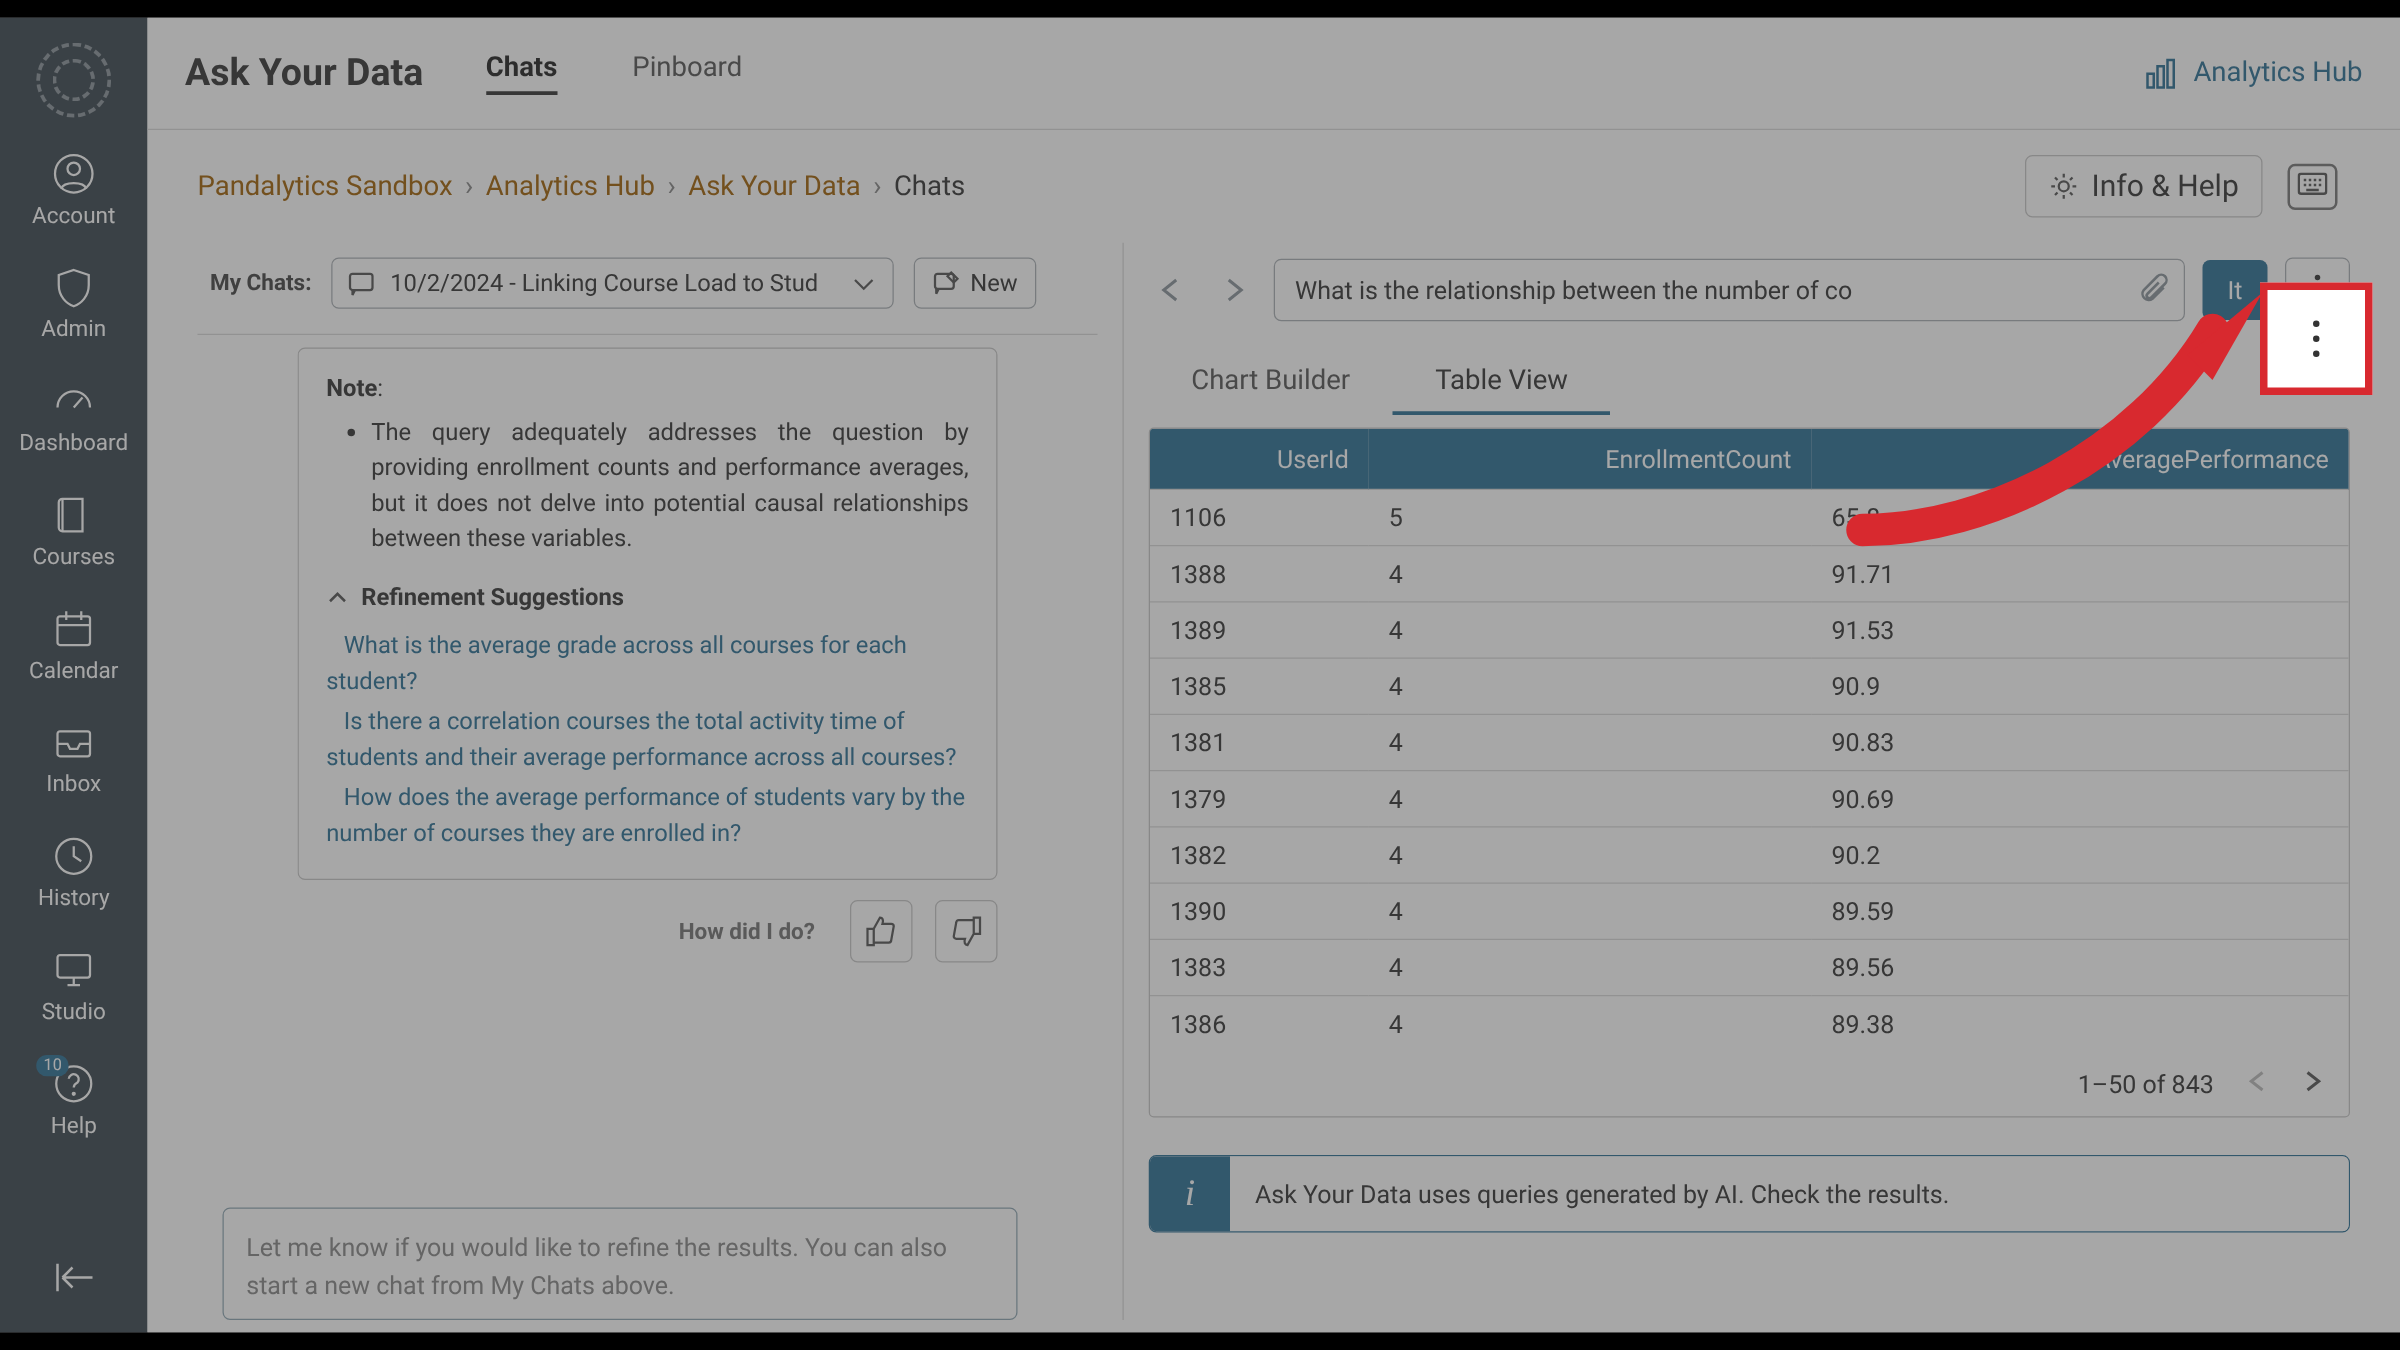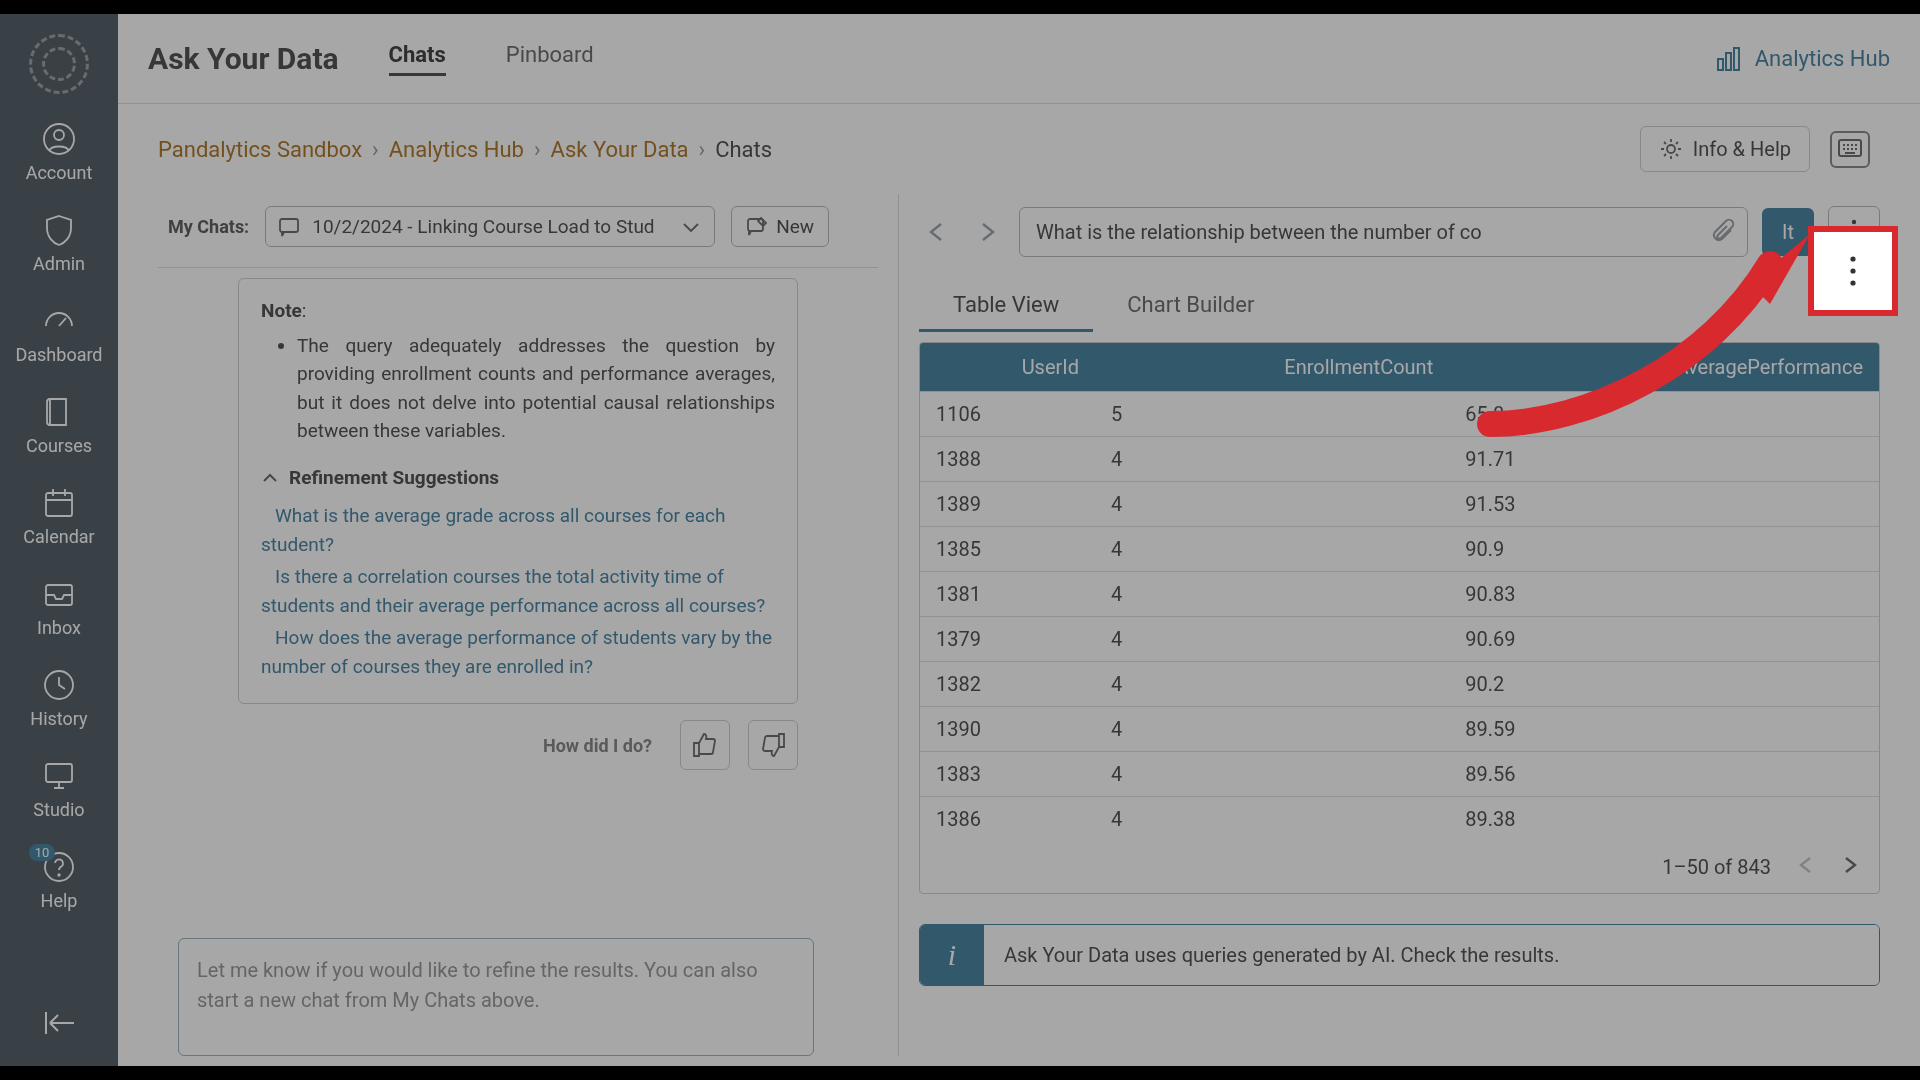--- a/index.html
+++ b/index.html
@@ -29,21 +29,21 @@
 .app-title{font-size:30px;font-weight:700;color:#333;margin-right:50px;}
 .tabs{display:flex;gap:60px;font-size:22px;color:#555;}
 .tab{padding-bottom:6px;cursor:pointer;}
 .tab.active{font-weight:700;color:#222;border-bottom:3px solid #333;}
 .hub-link{margin-left:auto;display:flex;align-items:center;gap:12px;font-size:22px;color:#2b6f94;cursor:pointer;}
 .hub-link svg{width:28px;height:28px;stroke:#2b6f94;fill:none;stroke-width:2;}
 
 .crumbbar{height:90px;display:flex;align-items:center;padding:0 50px 0 40px;font-size:22px;color:#333;}
 .crumbbar a{color:#a16207;text-decoration:none;}
 .crumbbar .sep{margin:0 10px;color:#888;}
-.info-btn{margin-left:auto;display:flex;align-items:center;gap:10px;border:1px solid #c6c6c6;border-radius:6px;padding:10px 18px;font-size:20px;color:#333;background:#fff;}
+.info-btn{margin-left:auto;display:flex;align-items:center;gap:10px;border:1px solid #c6c6c6;border-radius:6px;padding:10px 18px;font-size:24px;color:#333;background:#fff;}
 .info-btn svg{width:24px;height:24px;stroke:#555;fill:none;stroke-width:1.8;}
 .kbd-btn{margin-left:20px;border:2px solid #777;border-radius:6px;padding:4px 6px;}
 .kbd-btn svg{width:24px;height:18px;stroke:#555;fill:none;stroke-width:2;}
 
 .content{flex:1;display:flex;padding:0 40px 10px 40px;gap:20px;overflow:hidden;}
 
 
 .left-pane{width:720px;display:flex;flex-direction:column;}
 .mychats-row{display:flex;align-items:center;gap:16px;padding:12px 0 20px 10px;border-bottom:1px solid #d9d9d9;}
 .mychats-label{font-size:18px;font-weight:700;color:#444;}
@@ -60,21 +60,21 @@
 .note-block ul{margin:6px 0 18px 36px;text-align:justify;}
 .refine-hdr{display:flex;align-items:center;gap:10px;font-weight:700;margin-top:12px;}
 .refine-hdr svg{width:18px;height:18px;stroke:#555;fill:none;stroke-width:2;}
 .suggest{margin-top:10px;}
 .suggest a{color:#2b6f94;text-decoration:none;display:block;margin-bottom:4px;text-indent:14px;}
 .feedback-row{display:flex;align-items:center;justify-content:flex-end;gap:18px;margin-top:16px;width:560px;}
 .feedback-row .q{font-size:18px;font-weight:700;color:#737373;margin-right:10px;}
 .thumb{width:50px;height:50px;border:1px solid #c6c6c6;border-radius:6px;display:flex;align-items:center;justify-content:center;}
 .thumb svg{width:26px;height:26px;stroke:#555;fill:none;stroke-width:1.8;}
 
-.refine-input{margin-top:20px;width:636px;height:118px;border:1px solid #8fa7b3;border-radius:6px;padding:16px 18px;font-size:20px;color:#888;line-height:1.5;margin-left:20px;}
+.refine-input{margin-top:20px;width:636px;height:90px;border:1px solid #8fa7b3;border-radius:6px;padding:16px 18px;font-size:20px;color:#888;line-height:1.5;margin-left:20px;}
 .bottom-row{display:flex;align-items:center;margin-top:20px;width:636px;margin-left:20px;}
 .tips{display:flex;align-items:center;gap:10px;color:#2b6f94;font-size:19px;}
 .tips svg{width:22px;height:22px;stroke:#2b6f94;fill:none;stroke-width:1.8;}
 .submit-btn{margin-left:auto;background:#2b6f94;color:#fff;border:none;border-radius:6px;padding:14px 26px;font-size:20px;}
 
 
 .right-pane{flex:1;display:flex;flex-direction:column;border-left:1px solid #d9d9d9;padding-left:20px;}
 .query-row{display:flex;align-items:center;gap:14px;padding:12px 0 22px 0;}
 .navbtn{width:36px;height:36px;display:flex;align-items:center;justify-content:center;}
 .navbtn svg{width:22px;height:22px;stroke:#8a949b;fill:none;stroke-width:2.4;}
@@ -317,22 +317,22 @@
           <div class="more-btn">
             <svg>
                 <circle cx="4" cy="4" r="2.2"></circle>
                 <circle cx="4" cy="14" r="2.2"></circle>
                 <circle cx="4" cy="24" r="2.2"></circle>
               </svg>
           </div>
         </div>
 
         <div class="view-tabs">
+          <div class="vtab">Chart Builder</div>
           <div class="vtab active">Table View</div>
-          <div class="vtab">Chart Builder</div>
         </div>
 
         <div class="table-wrap">
           <table>
             <thead>
                 <tr>
               <th>UserId</th>
               <th>EnrollmentCount</th>
               <th>AveragePerformance</th>
             </tr>

